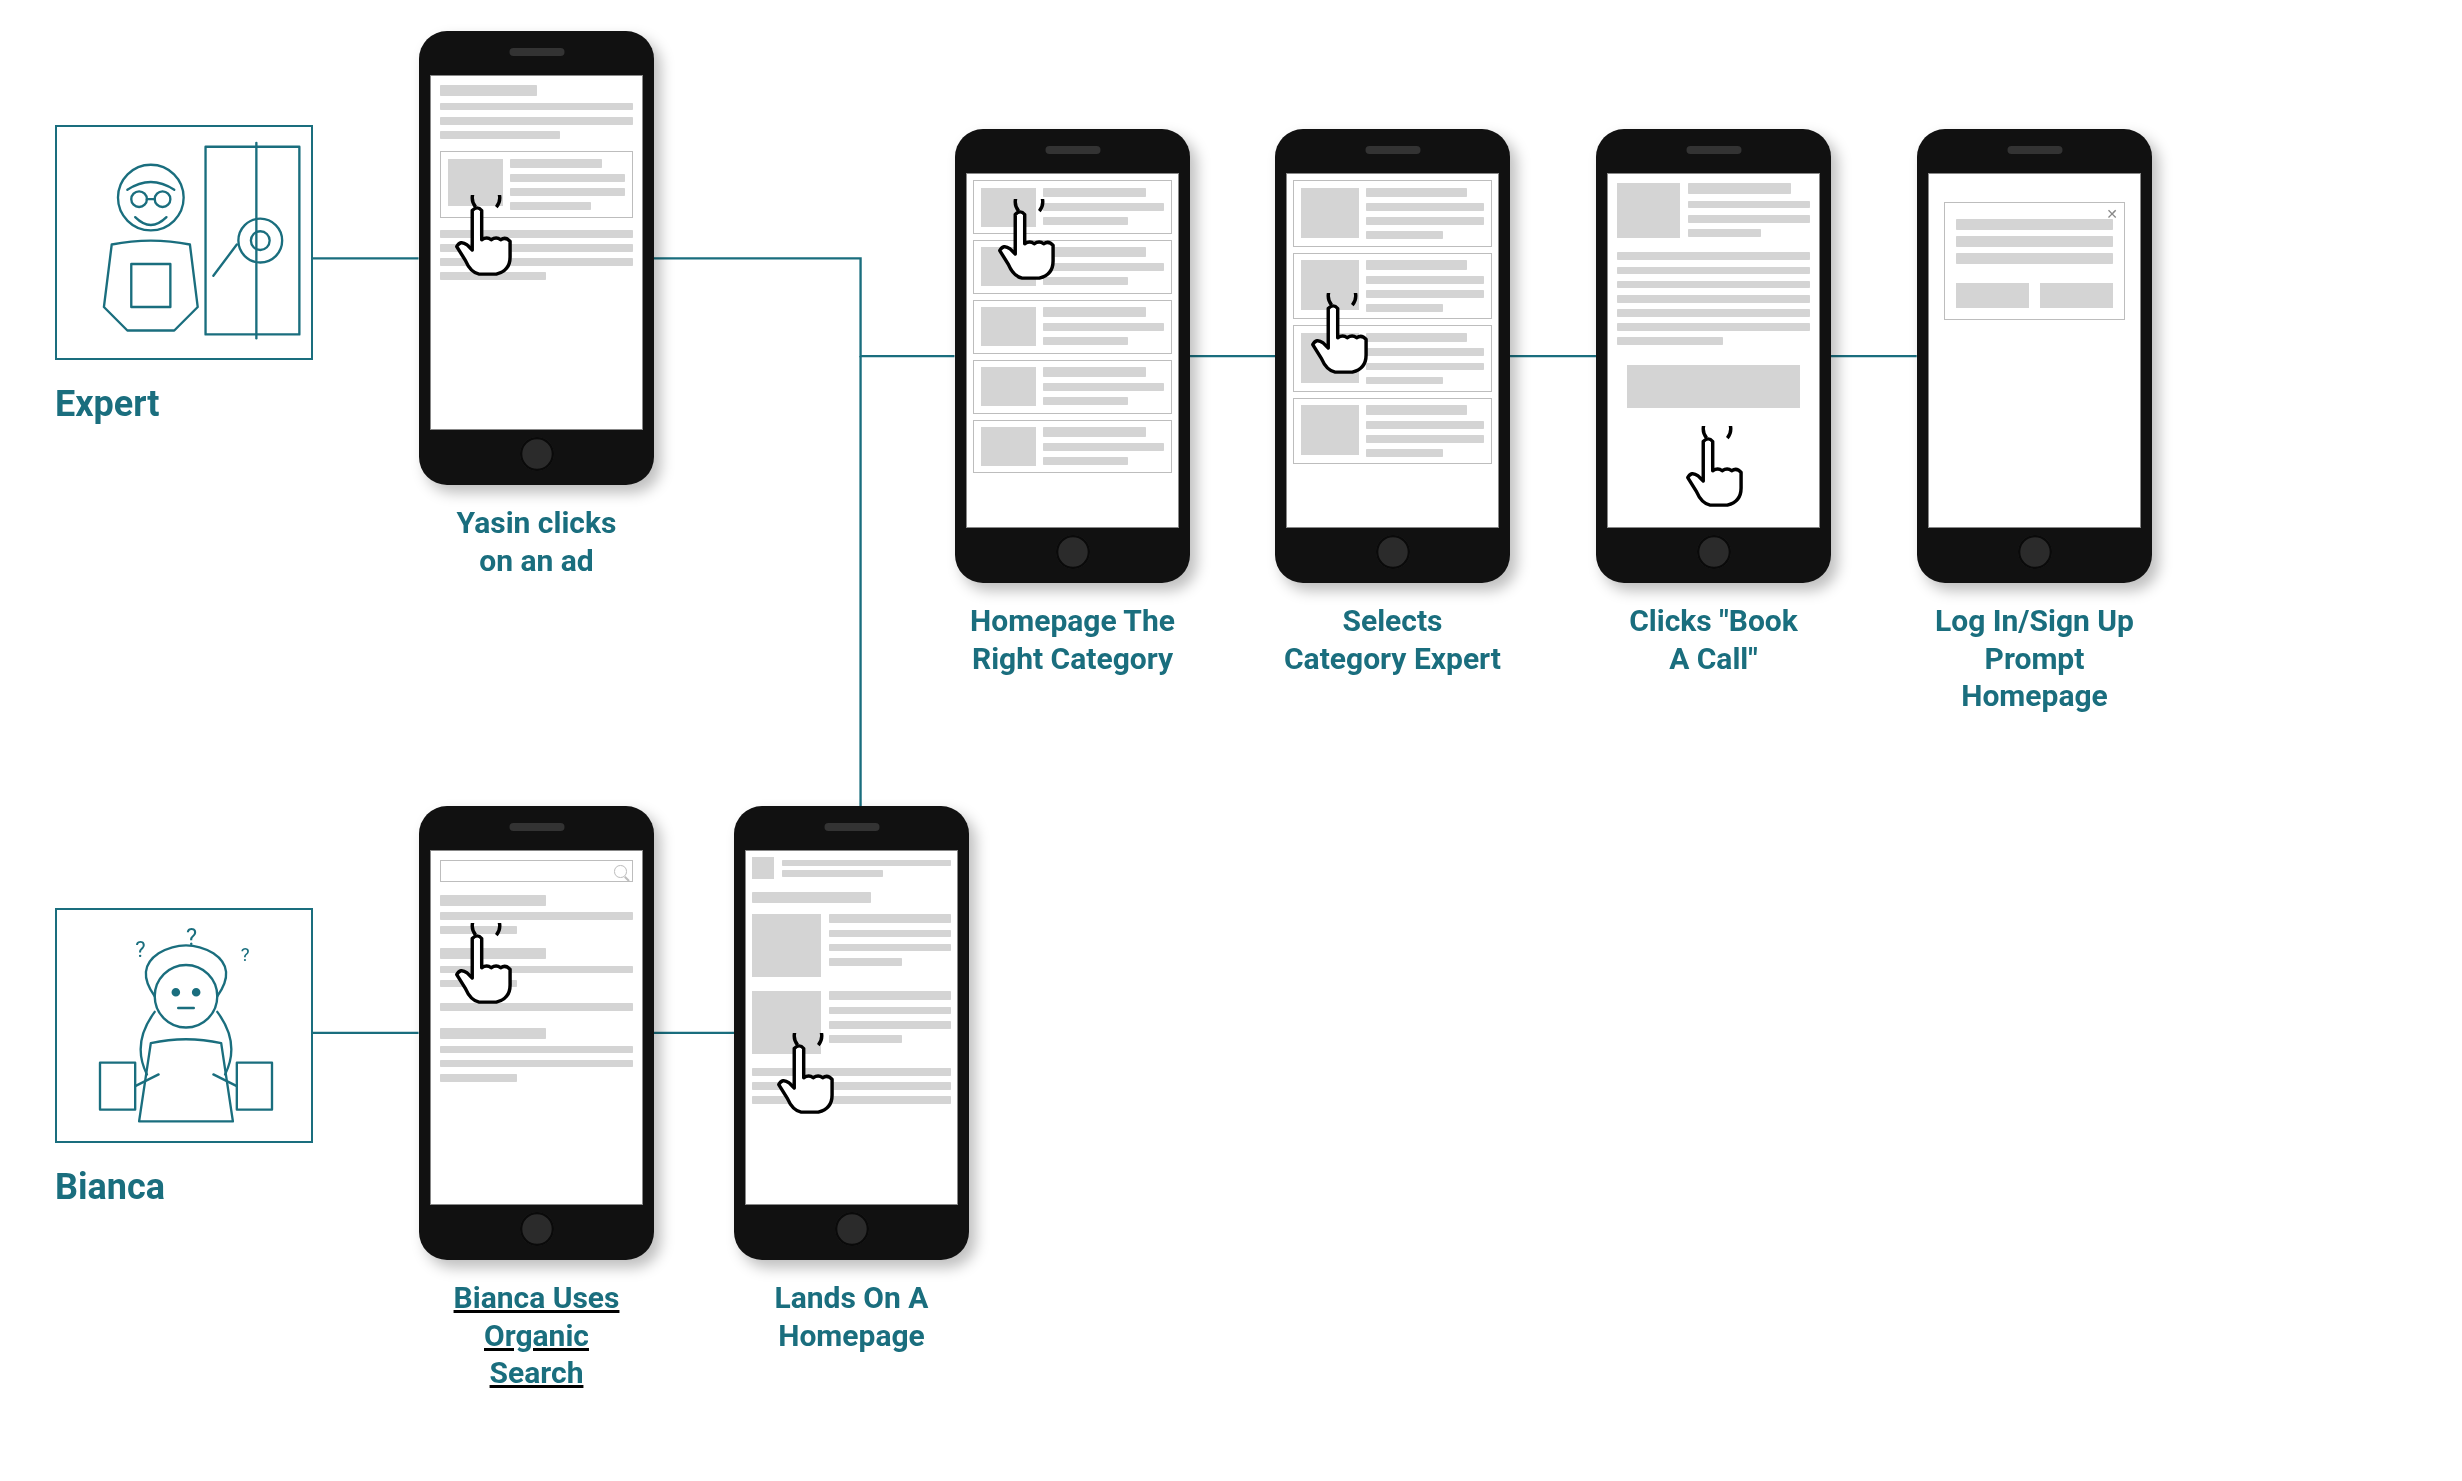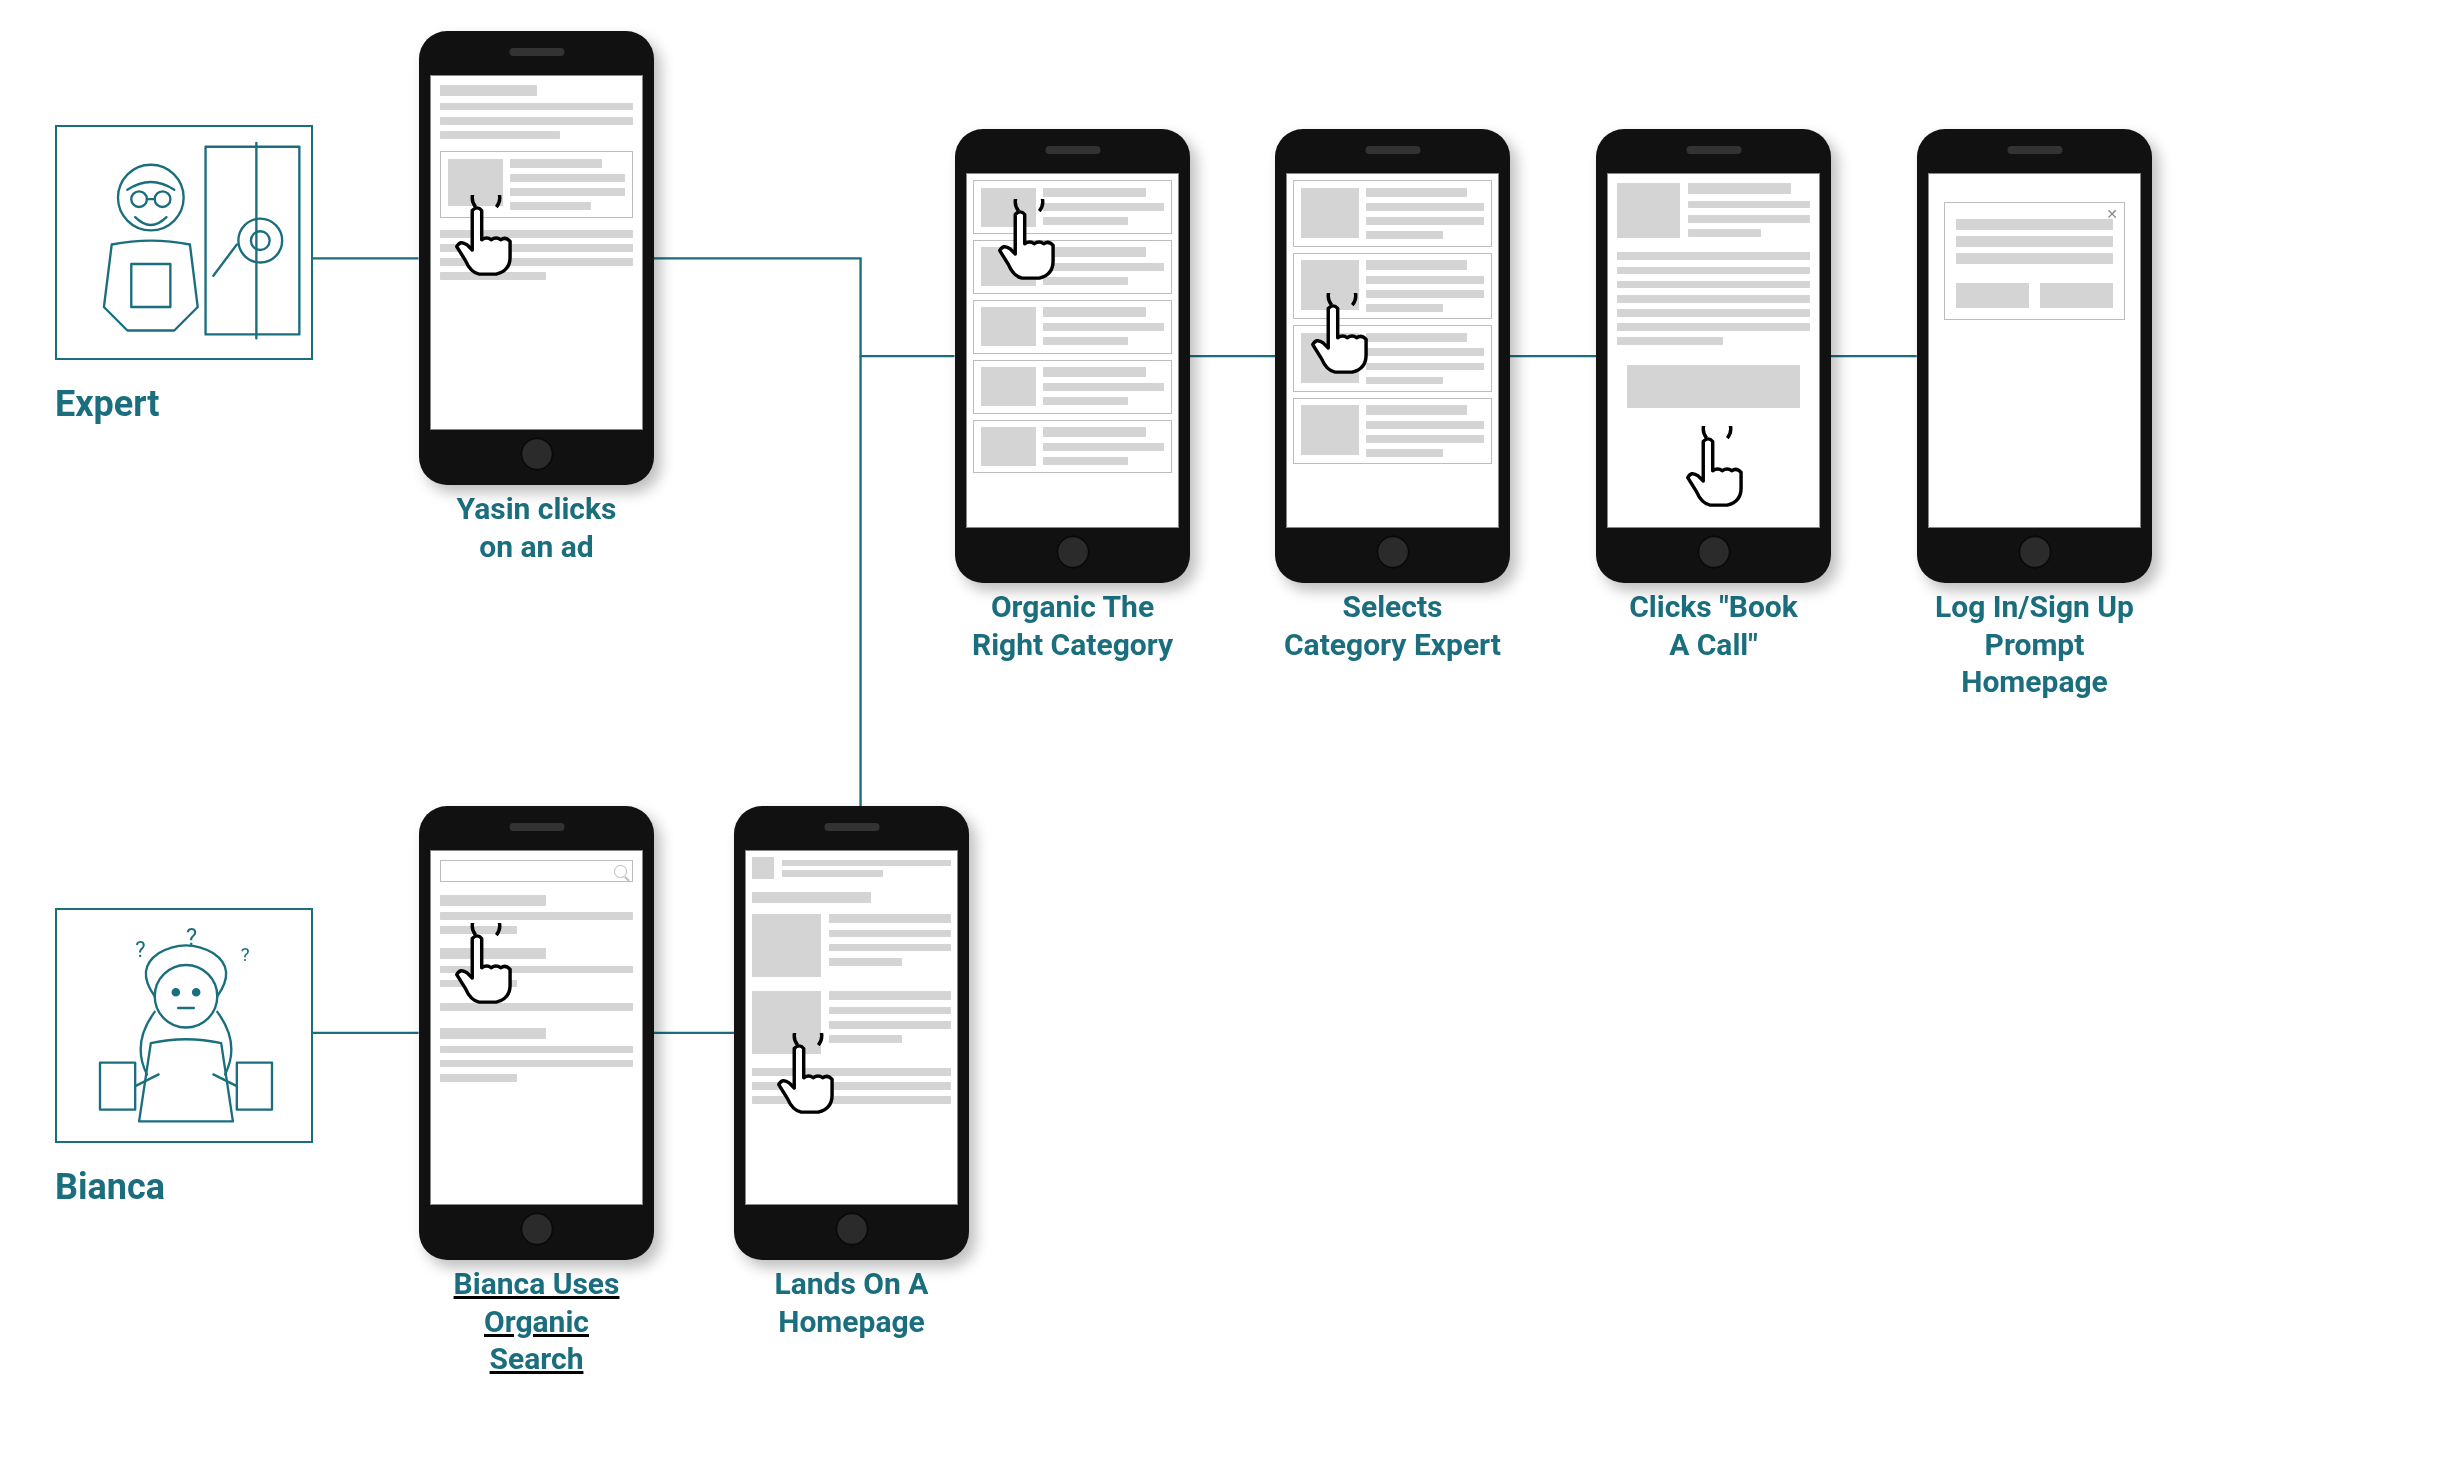--- a/index.html
+++ b/index.html
@@ -89,21 +89,21 @@
   .screen {
     width: 100%;
     height: 100%;
     background: #fff;
     border: 1.6px solid #888;
     position: relative;
     overflow: hidden;
   }
 
   .caption {
-    margin-top: 5px;
+    margin-top: 19px;
     color: var(--teal);
     font-weight: 700;
     font-size: 30px;
     text-align: center;
     line-height: 1.25;
   }
 
   
   .wf-line { background: var(--gray-light); height: 7.8px; border-radius: 0.8px; }
   .wf-block { background: var(--gray-light); }
@@ -302,21 +302,21 @@
       <div class="tap" style="left:31px; top:70px;">
         <svg viewBox="0 0 100 100">
             <g fill="#fff" stroke="#000" stroke-width="4" stroke-linejoin="round">
           <path d="M45 18 v34 q6 -4 11 0 q6 -4 11 0 q6 -4 11 2 v18 q0 16 -16 20 h-20 q-10 -2 -16 -16 l-10 -16 q4 -8 12 -2 l6 6 v-46 q6 -6 11 0 z"></path>
           <path d="M38 14 a16 16 0 1 1 24 0" fill="none"></path>
         </g>
           </svg>
       </div>
     </div>
     <div class="caption">
-      <span>Organic The</span><br>
+      <span>Homepage The</span><br>
       <span>Right Category</span>
     </div>
   </div>
 
   <div class="phone-wrap" style="left:1275px; top:129px;">
     <div class="phone">
       <div class="screen pad-sm wf-col">
         <div class="wf-card wf-row">
           <div class="wf-block" style="width:58px;height:50px;"></div>
           <div class="wf-col" style="flex:1;">

